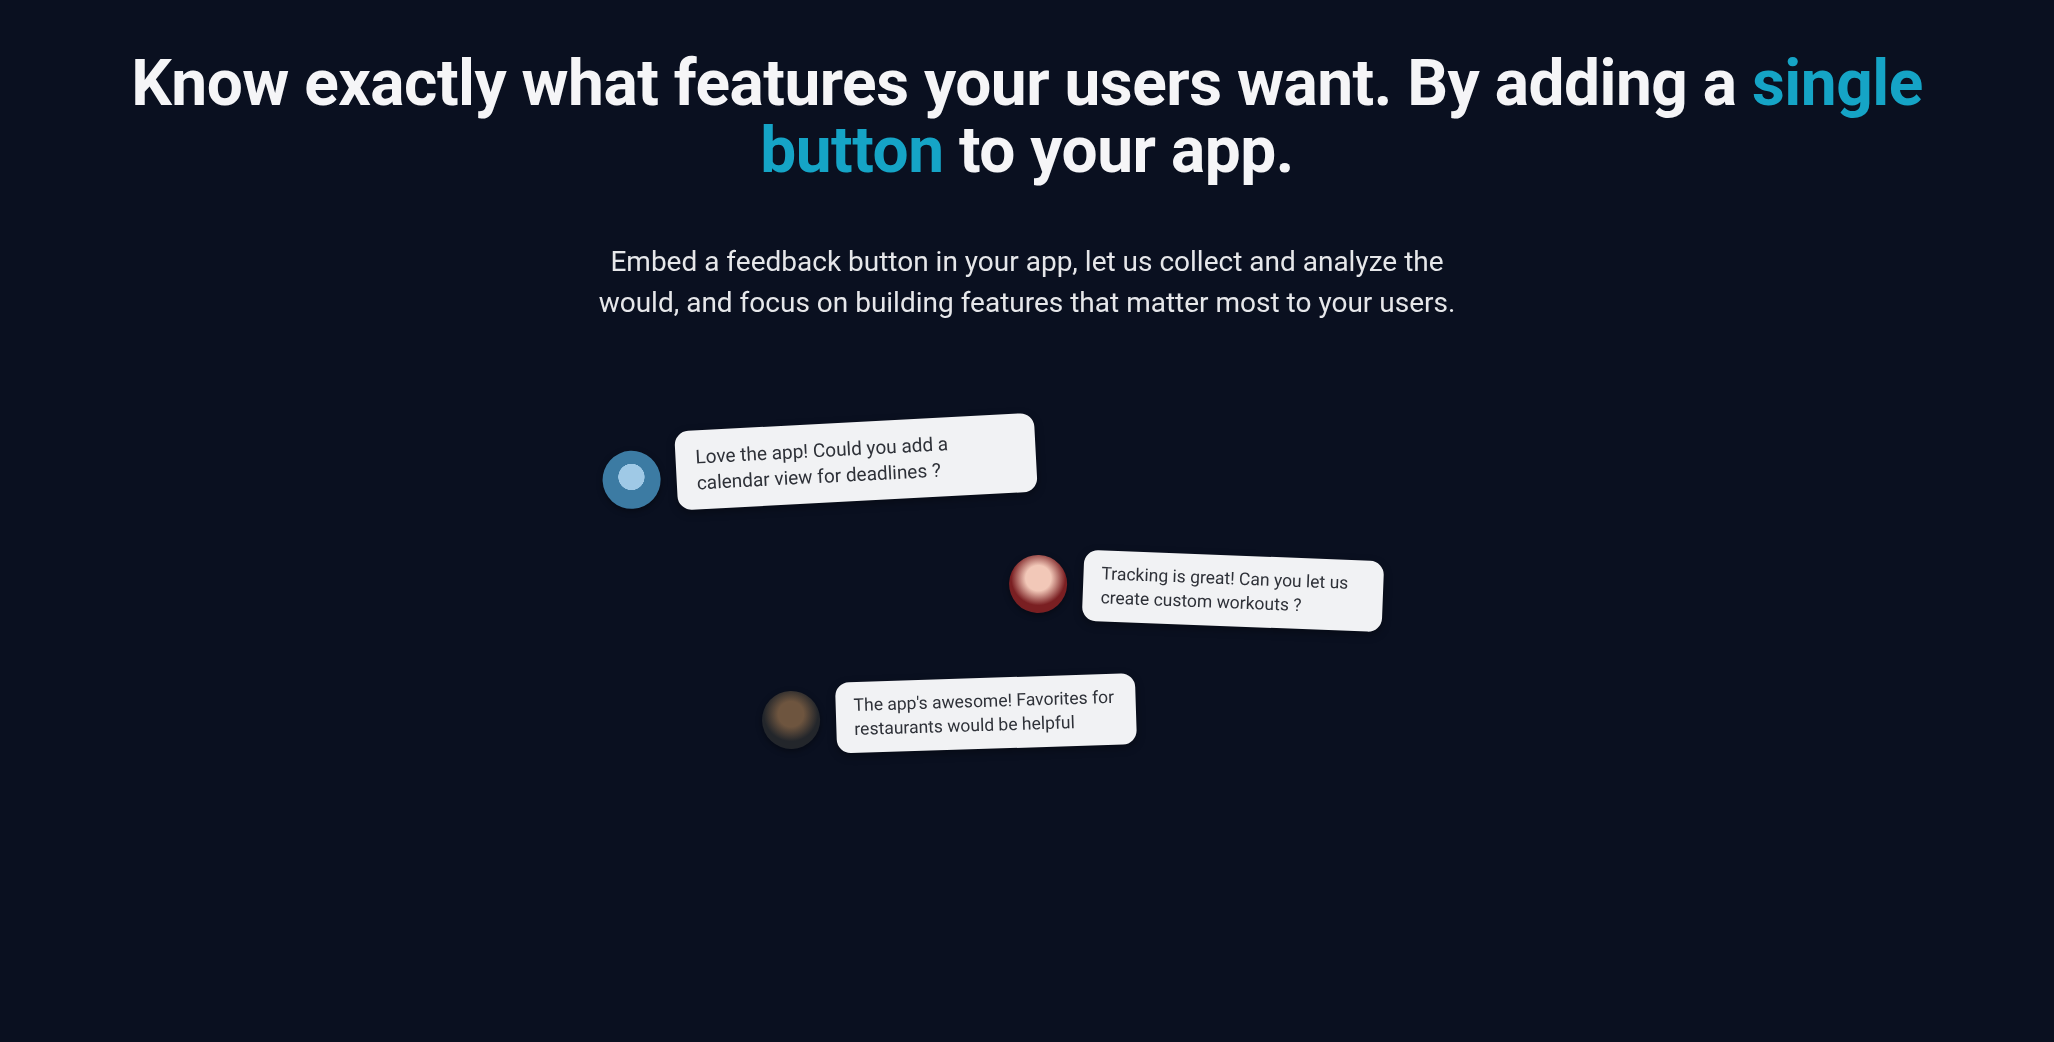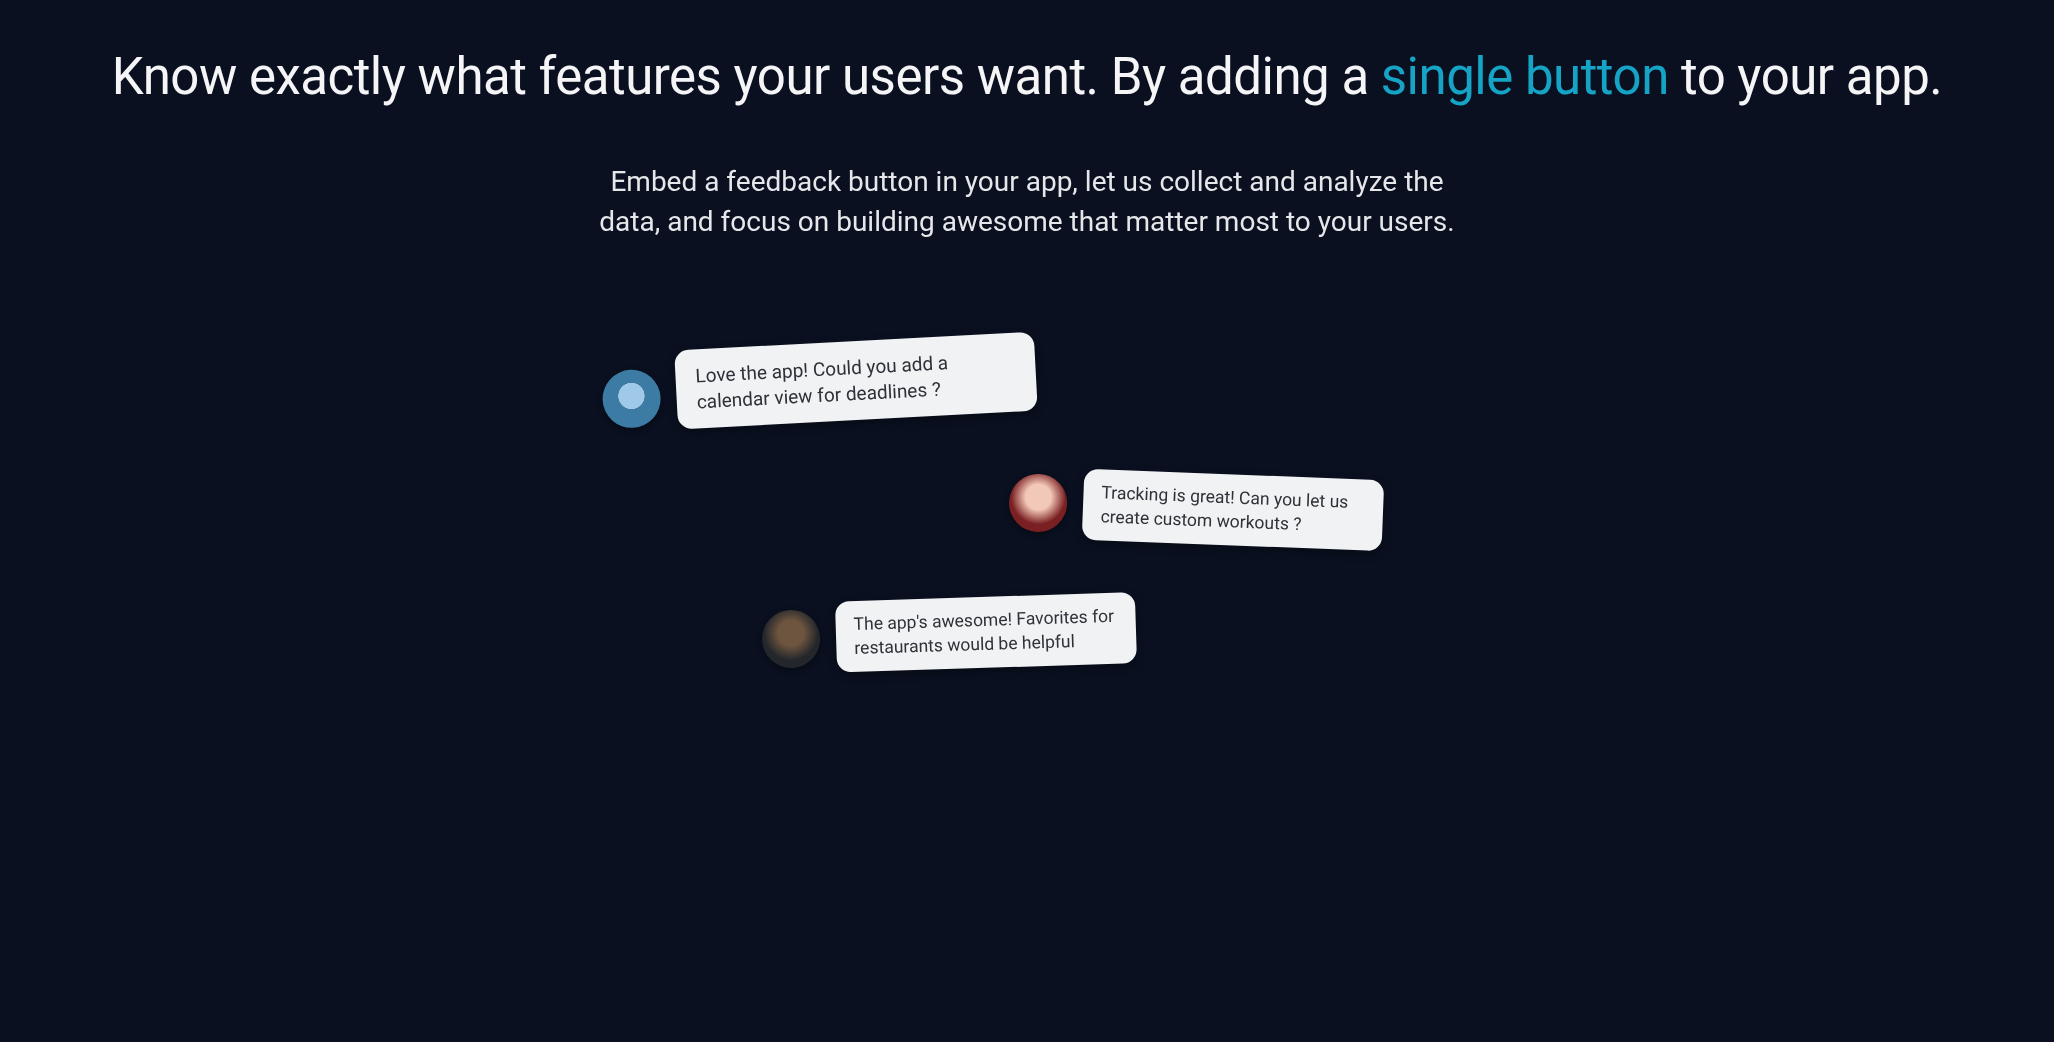--- a/index.html
+++ b/index.html
@@ -14,22 +14,22 @@
     min-height: 100vh;
     overflow-x: hidden;
     padding-top: 50px;
   }
   .hero {
     text-align: center;
     color: #f5f5f7;
     padding: 0 40px;
   }
   .hero h1 {
-    font-size: 51px;
-    font-weight: 400;
+    font-size: 64px;
+    font-weight: 700;
     line-height: 1.05;
     letter-spacing: -0.5px;
   }
   .accent {
     color: #15a4c6;
   }
   .subhead {
     margin-top: 58px;
     font-size: 28px;
     font-weight: 400;
@@ -92,21 +92,21 @@
     background: radial-gradient(circle at 50% 40%, #6e553f 0 28%, #23262b 60% 100%);
   }
 </style>
 </head>
 <body>
 
 <section class="hero">
   <h1>
     <span>Know exactly what features your users want. By adding a </span><span class="accent">single button</span><span> to your app.</span>
   </h1>
-  <p class="subhead">Embed a feedback button in your app, let us collect and analyze the data, and focus on building awesome that matter most to your users.</p>
+  <p class="subhead">Embed a feedback button in your app, let us collect and analyze the would, and focus on building features that matter most to your users.</p>
 </section>
 
 <div class="cards">
 
   <div class="card c1">
     <div class="avatar av1" aria-label="user-avatar-blue"></div>
     <div class="bubble">Love the app! Could you add a calendar view for deadlines ?</div>
   </div>
 
   <div class="card c2">

